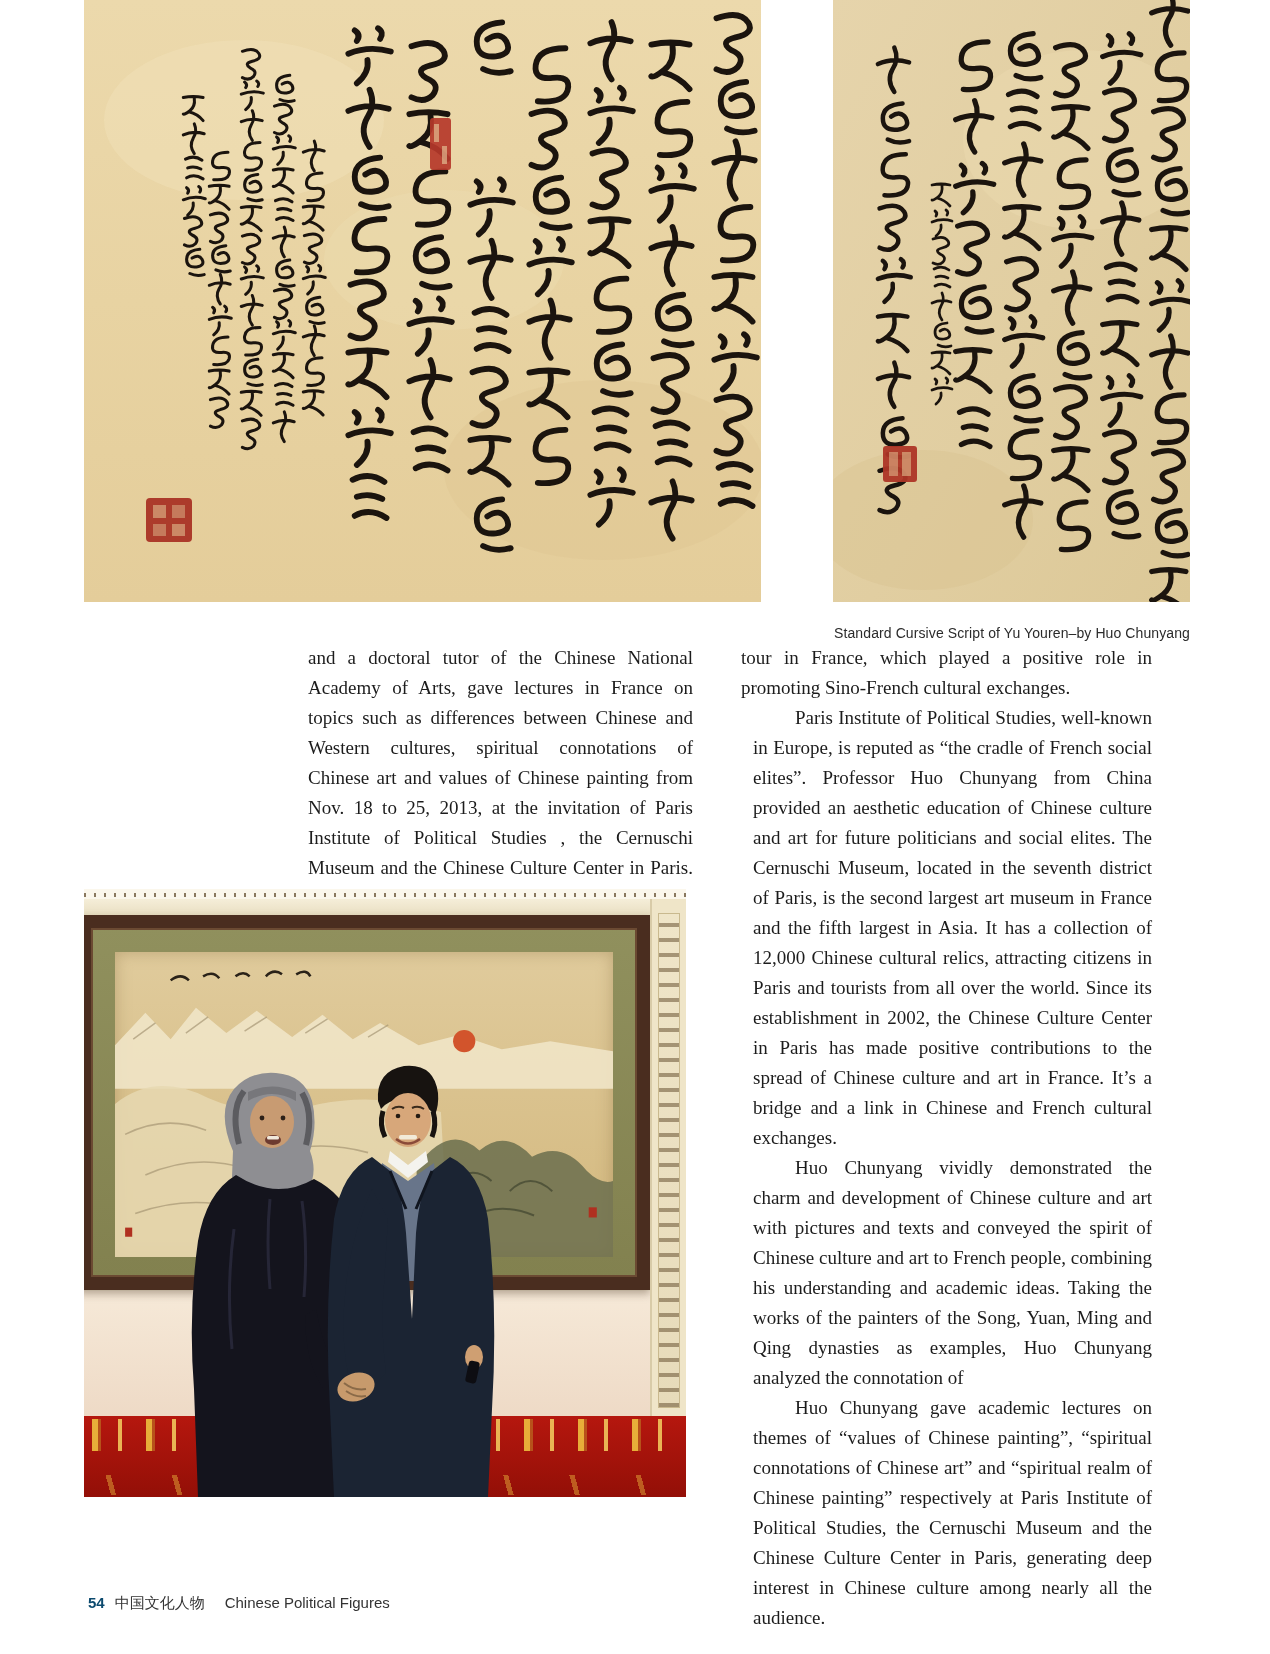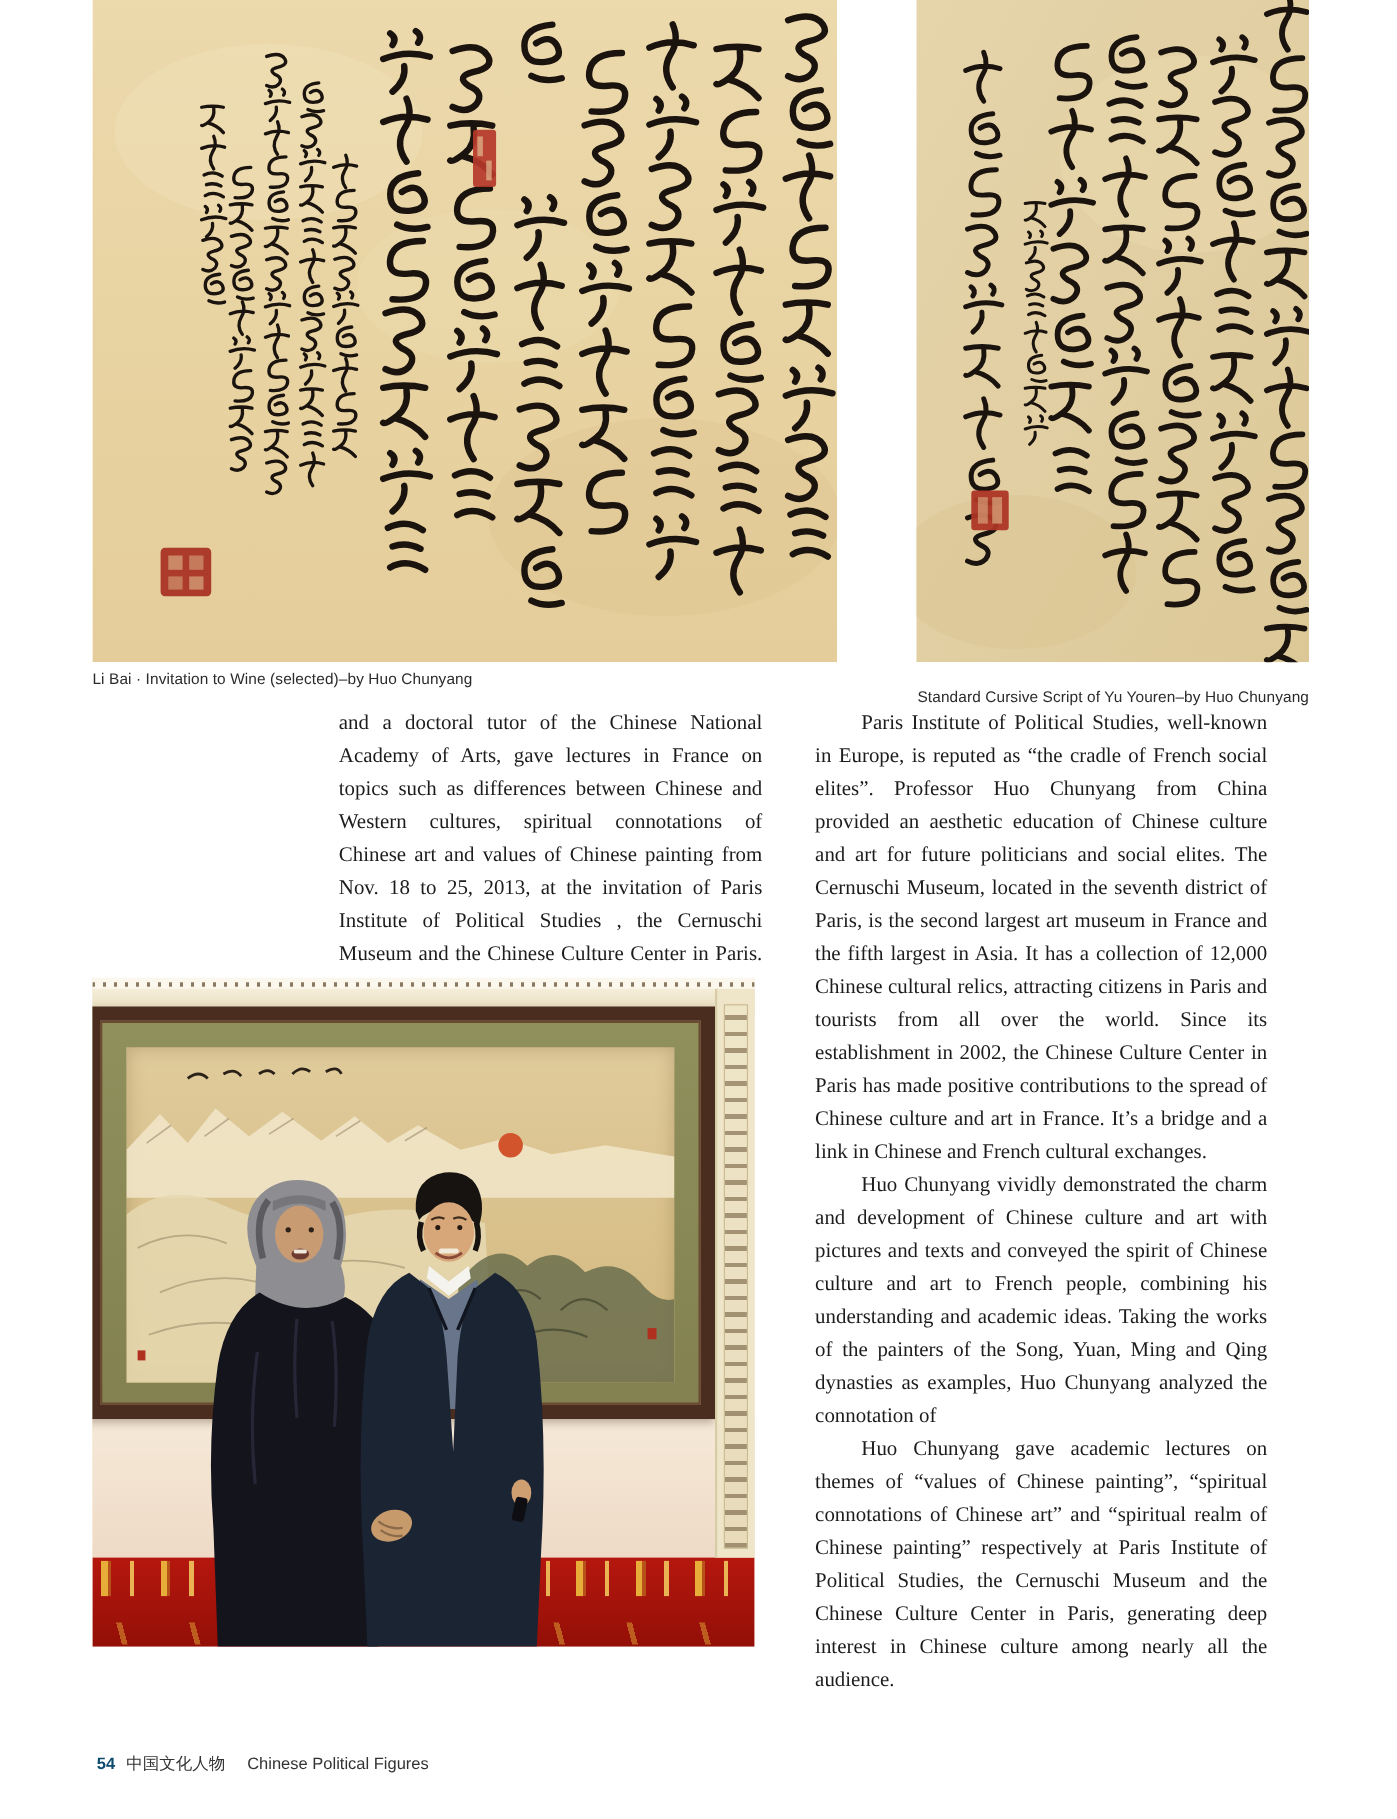--- a/index.html
+++ b/index.html
@@ -16,21 +16,21 @@
 
   
   .art-cap{position:absolute;top:609px;font-family:"Liberation Sans",sans-serif;
            font-size:14px;color:#2b2b2b;letter-spacing:.1px;}
   #cap-left{left:84px;width:677px;text-align:left;}
   #cap-right{left:833px;width:357px;text-align:right;margin-top:16px;}
 
   
   .col{position:absolute;font-size:19px;line-height:30px;text-align:justify;}
   .col p{margin:0;}
-  .col p.ind{text-indent:42px;}
+  .col p.ind{text-indent:42px;margin-left:12px;}
   #col-left{left:308px;top:643px;width:385px;}
   #col-right{left:741px;top:643px;width:411px;}
 
   
   .photo{position:absolute;left:84px;top:889px;width:602px;height:608px;overflow:hidden;background:#f2e7d2;}
   .ph-molding{position:absolute;left:0;top:0;width:100%;height:10px;
      background:repeating-linear-gradient(90deg,rgba(99,78,48,.75) 0 2px,rgba(0,0,0,0) 2px 10px) 0 4px/100% 4px no-repeat,#fbf7ec;}
   .ph-beam{position:absolute;left:0;top:10px;width:100%;height:20px;background:linear-gradient(#f5eed9,#e6dbbc);border-bottom:2px solid #d6c9a6;}
   .ph-wall{position:absolute;left:0;top:402px;width:100%;height:125px;background:linear-gradient(#f6e9d8,#eedac6);}
   .ph-carpet{position:absolute;left:0;top:527px;width:100%;height:81px;background:linear-gradient(#b5170e,#930f07);}
@@ -335,27 +335,27 @@
           <use href="#g1" y="512"></use>
         </g>
       <g>
           <rect x="50" y="446" width="34" height="36" rx="3" fill="#ad3526" opacity=".95"></rect>
           <rect x="56" y="452" width="9" height="24" fill="#e5c898" opacity=".5"></rect>
           <rect x="69" y="452" width="9" height="24" fill="#e5c898" opacity=".55"></rect>
         </g>
     </svg>
   </figure>
 
-  <div class="art-cap" id="cap-left">Li Bai · Invitation to Wine (selected)–by Huo Chunyang</div>
   <div class="art-cap" id="cap-right">Standard Cursive Script of Yu Youren–by Huo Chunyang</div>
 
   <div class="col" id="col-left">
     <p>and a doctoral tutor of the Chinese National Academy of Arts, gave lectures in France on topics such as differences between Chinese and Western cultures, spiritual connotations of Chinese art and values of Chinese painting from Nov. 18 to 25, 2013, at the invitation of Paris Institute of Political Studies , the Cernuschi Museum and the Chinese Culture Center in Paris. He made a lecture</p>
   </div>
   <div class="col" id="col-right">
+    <p>tour in France, which played a positive role in promoting Sino-French cultural exchanges.</p>
     <p class="ind">Paris Institute of Political Studies, well-known in Europe, is reputed as “the cradle of French social elites”. Professor Huo Chunyang from China provided an aesthetic education of Chinese culture and art for future politicians and social elites. The Cernuschi Museum, located in the seventh district of Paris, is the second largest art museum in France and the fifth largest in Asia. It has a collection of 12,000 Chinese cultural relics, attracting citizens in Paris and tourists from all over the world. Since its establishment in 2002, the Chinese Culture Center in Paris has made positive contributions to the spread of Chinese culture and art in France. It’s a bridge and a link in Chinese and French cultural exchanges.</p>
     <p class="ind">Huo Chunyang vividly demonstrated the charm and development of Chinese culture and art with pictures and texts and conveyed the spirit of Chinese culture and art to French people, combining his understanding and academic ideas. Taking the works of the painters of the Song, Yuan, Ming and Qing dynasties as examples, Huo Chunyang analyzed the connotation of</p>
     <p class="ind">Huo Chunyang gave academic lectures on themes of “values of Chinese painting”, “spiritual connotations of Chinese art” and “spiritual realm of Chinese painting” respectively at Paris Institute of Political Studies, the Cernuschi Museum and the Chinese Culture Center in Paris, generating deep interest in Chinese culture among nearly all the audience.</p>
   </div>
 
   <div class="photo">
     <span class="sr">江山如此多娇</span>
     <div class="ph-molding"></div>
     <div class="ph-beam"></div>
     <div class="ph-wall"></div>

